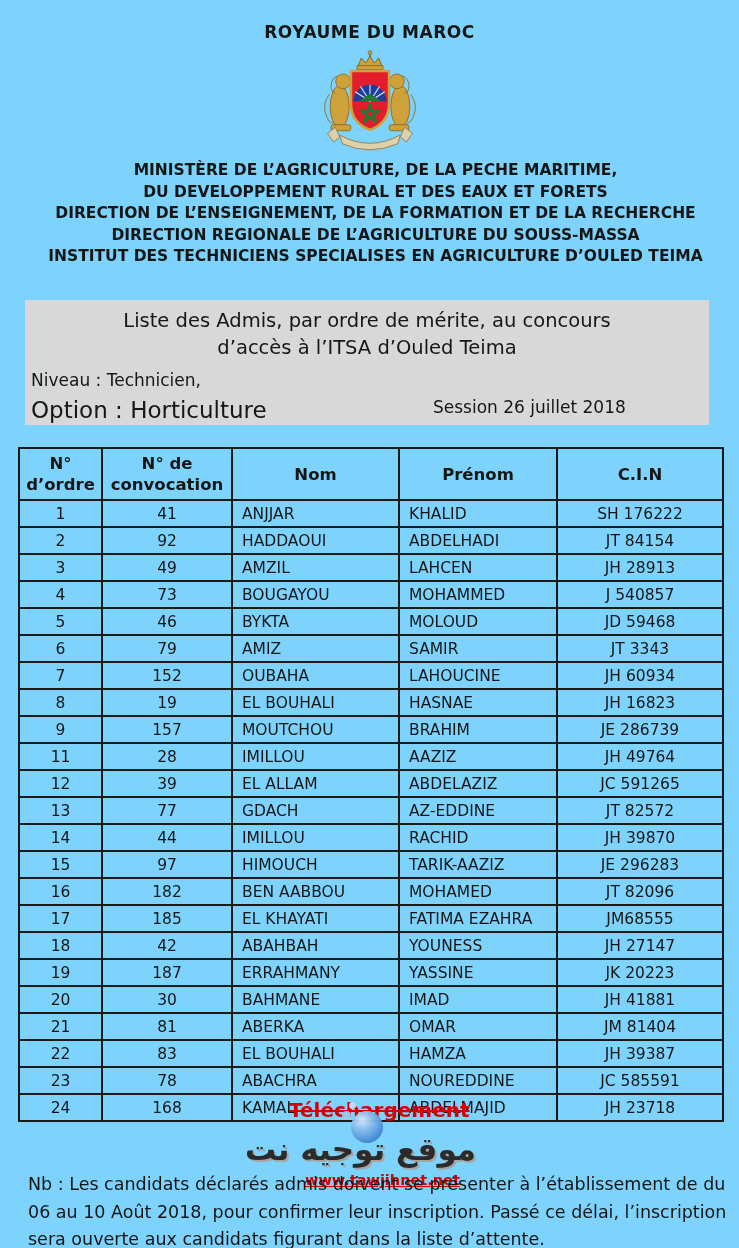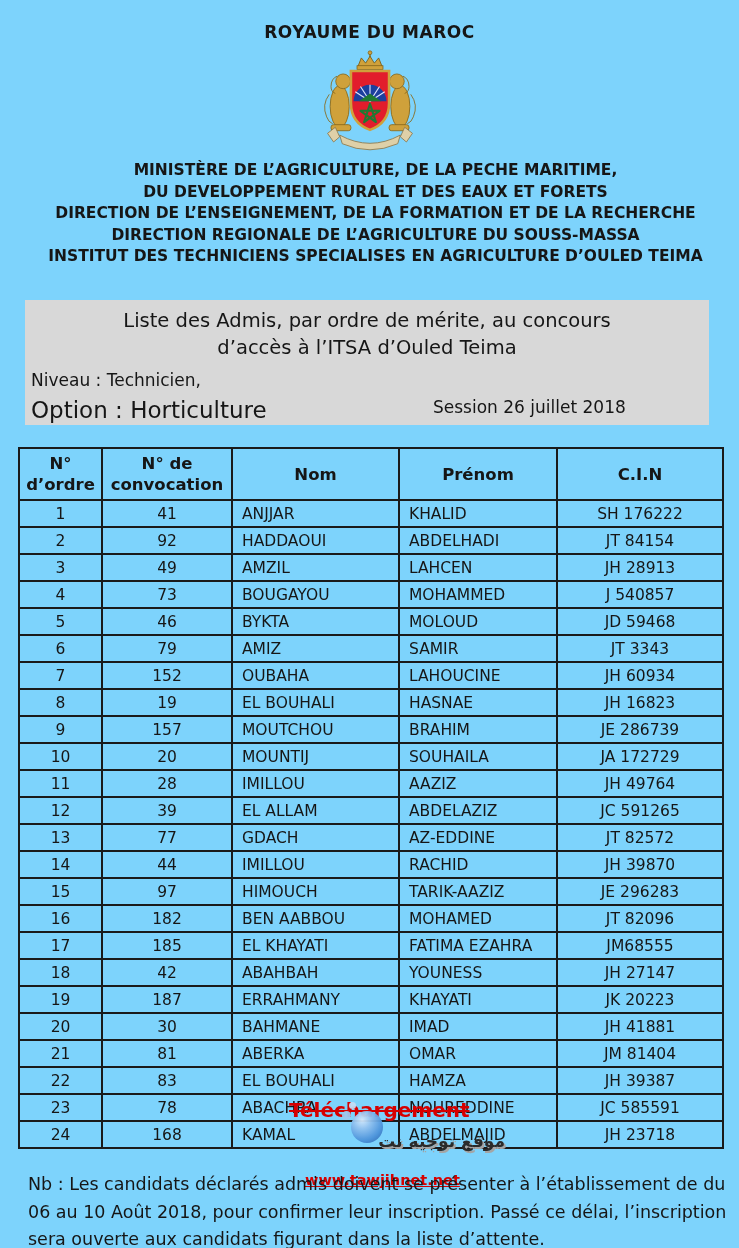--- a/index.html
+++ b/index.html
@@ -28,22 +28,22 @@
   .results td{height:25px;font-size:15.5px;padding:0;}
   .results td.c0,.results td.c1,.results td.c4{text-align:center;}
   .results td.c2,.results td.c3{text-align:left;padding-left:9px;}
 
   .wm-red{position:absolute;left:289px;top:1098px;z-index:4;font-size:20px;font-weight:700;
           color:#d60000;text-decoration:line-through;}
   .globe{position:absolute;left:351px;top:1111px;width:32px;height:32px;border-radius:50%;z-index:4;opacity:.95;
          background:radial-gradient(circle at 35% 28%, #d6eafc 0%, #8fc0ef 30%, #4d94db 65%, #2a5ea6 100%);}
   .globe::before{content:"";position:absolute;left:-9px;top:0px;width:9px;height:9px;border-radius:50%;background:#9ec7ee;}
   .globe::after{content:"";position:absolute;left:-2px;top:-9px;width:7px;height:7px;border-radius:50%;background:#c3ddf6;}
-  .wm-ar{position:absolute;left:245px;top:1131px;width:260px;z-index:3;text-align:right;direction:rtl;
-         font-size:17px;font-weight:700;color:#2b2b2b;text-shadow:2px 2px 0 #a5a5a5;}
+  .wm-ar{position:absolute;left:245px;top:1131px;width:260px;z-index:3;text-align:left;direction:rtl;
+         font-size:31px;font-weight:700;color:#2b2b2b;text-shadow:2px 2px 0 #a5a5a5;}
   .wm-url{position:absolute;left:305px;top:1172px;z-index:2;font-size:14.5px;font-weight:700;
           color:#d60000;text-decoration:underline;}
 
   .note{position:absolute;left:28px;top:1171px;width:702px;z-index:3;
         font-size:17.5px;line-height:27.5px;}
 </style>
 </head>
 <body>
 
 <div class="page">
@@ -196,27 +196,20 @@
           <td class="c4">JH 16823</td>
         </tr>
         <tr>
           <td class="c0">9</td>
           <td class="c1">157</td>
           <td class="c2">MOUTCHOU</td>
           <td class="c3">BRAHIM</td>
           <td class="c4">JE 286739</td>
         </tr>
         <tr>
-          <td class="c0">10</td>
-          <td class="c1">20</td>
-          <td class="c2">MOUNTIJ</td>
-          <td class="c3">SOUHAILA</td>
-          <td class="c4">JA 172729</td>
-        </tr>
-        <tr>
           <td class="c0">11</td>
           <td class="c1">28</td>
           <td class="c2">IMILLOU</td>
           <td class="c3">AAZIZ</td>
           <td class="c4">JH 49764</td>
         </tr>
         <tr>
           <td class="c0">12</td>
           <td class="c1">39</td>
           <td class="c2">EL ALLAM</td>
@@ -262,21 +255,21 @@
           <td class="c0">18</td>
           <td class="c1">42</td>
           <td class="c2">ABAHBAH</td>
           <td class="c3">YOUNESS</td>
           <td class="c4">JH 27147</td>
         </tr>
         <tr>
           <td class="c0">19</td>
           <td class="c1">187</td>
           <td class="c2">ERRAHMANY</td>
-          <td class="c3">KHAYATI</td>
+          <td class="c3">YASSINE</td>
           <td class="c4">JK 20223</td>
         </tr>
         <tr>
           <td class="c0">20</td>
           <td class="c1">30</td>
           <td class="c2">BAHMANE</td>
           <td class="c3">IMAD</td>
           <td class="c4">JH 41881</td>
         </tr>
         <tr>

